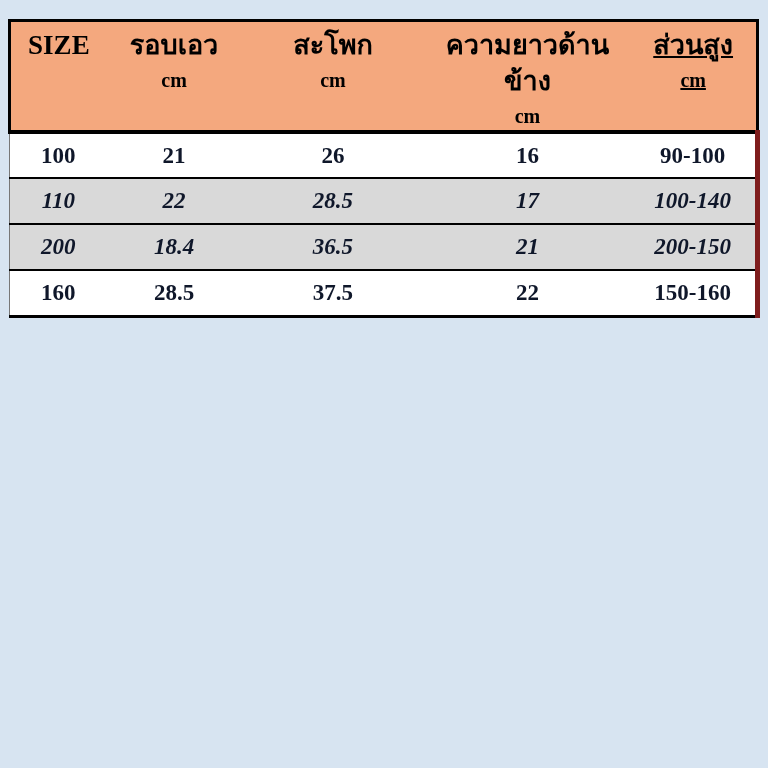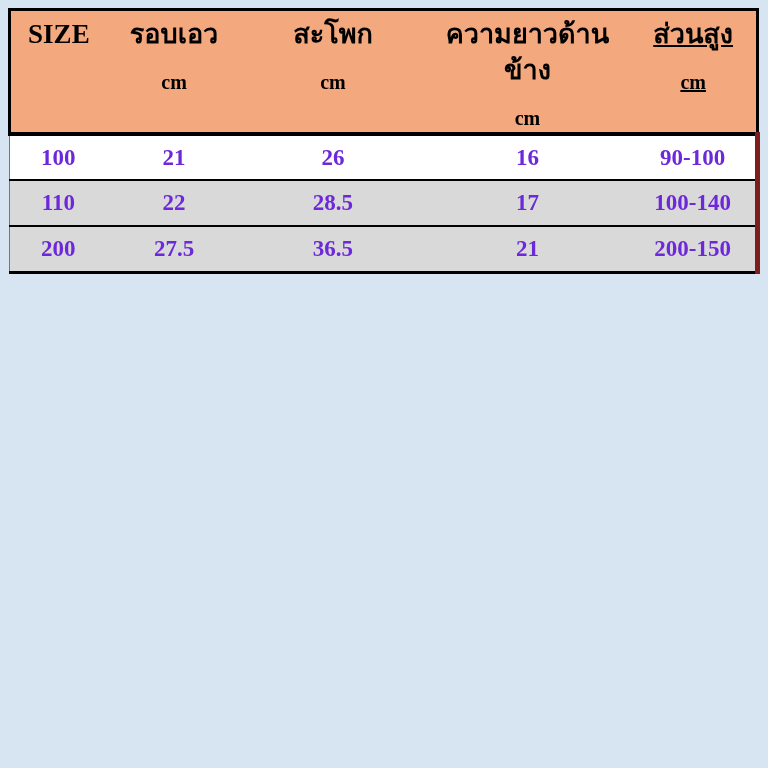--- a/index.html
+++ b/index.html
@@ -20,44 +20,44 @@
     background:#fff;
   }
   .stage{
     position:relative;
     width:768px;height:768px;
     background:var(--bg);
     overflow:hidden;
   }
   
   table.size-table{
-    position:absolute;left:8px;top:8px;width:752px;
+    position:absolute;left:8px;top:19px;width:752px;
     border-collapse:collapse;table-layout:fixed;
   }
   .size-table thead th{
     background:var(--header-bg);
     border-top:3px solid #000;
     border-bottom:4px solid #000;
     text-align:center;vertical-align:top;
     padding:5px 0 2px;
   }
   .size-table thead th:first-child{border-left:3px solid #000;}
   .size-table thead th:last-child{border-right:3px solid #000;text-decoration:underline;}
   .h-label{font-size:27px;line-height:36px;color:#000;}
-  .h-unit{font-size:20px;line-height:24px;margin-top:18px;color:#000;min-height:24px;}
+  .h-unit{font-size:20px;line-height:24px;margin-top:5px;color:#000;min-height:24px;}
   .size-table td{
     height:46px;
     text-align:center;vertical-align:middle;
-    font-size:23px;color:#6d28d9;
+    font-size:23px;color:#0f172a;
     border-bottom:2.5px solid #000;
     background:#fff;
   }
   .size-table tr td:first-child{border-left:1px solid #777;}
   .size-table tr td:last-child{border-right:5px solid #7f1d1d;}
-  .size-table tr.alt td{background:var(--alt-bg);}
+  .size-table tr.alt td{background:var(--alt-bg);font-style:italic;}
   .size-table tr:last-child td{border-bottom:3.5px solid #000;}
   
   .figure{position:absolute;left:0;top:405px;width:768px;height:363px;}
 </style>
 </head>
 <body>
 
 <div class="stage">
 
   <table class="size-table">
@@ -102,24 +102,31 @@
         </tr>
         <tr class="alt">
           <td>110</td>
           <td>22</td>
           <td>28.5</td>
           <td>17</td>
           <td>100-140</td>
         </tr>
         <tr class="alt">
           <td>200</td>
-          <td>27.5</td>
+          <td>18.4</td>
           <td>36.5</td>
           <td>21</td>
           <td>200-150</td>
+        </tr>
+        <tr>
+          <td>160</td>
+          <td>28.5</td>
+          <td>37.5</td>
+          <td>22</td>
+          <td>150-160</td>
         </tr>
       </tbody>
   </table>
 
   <div class="figure">
 
     
 
     
 

